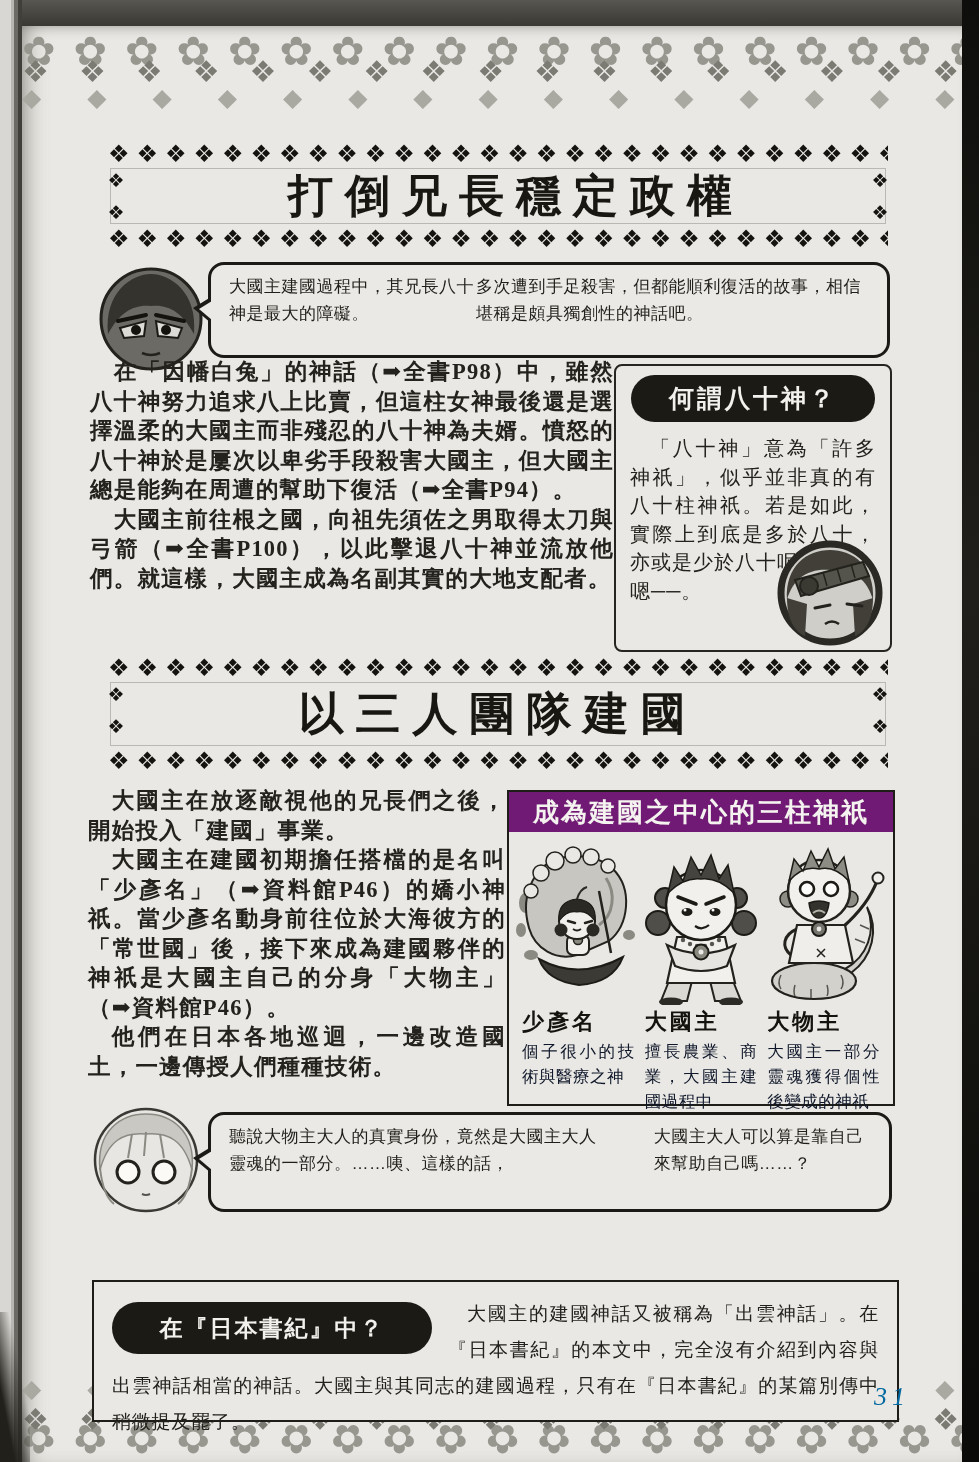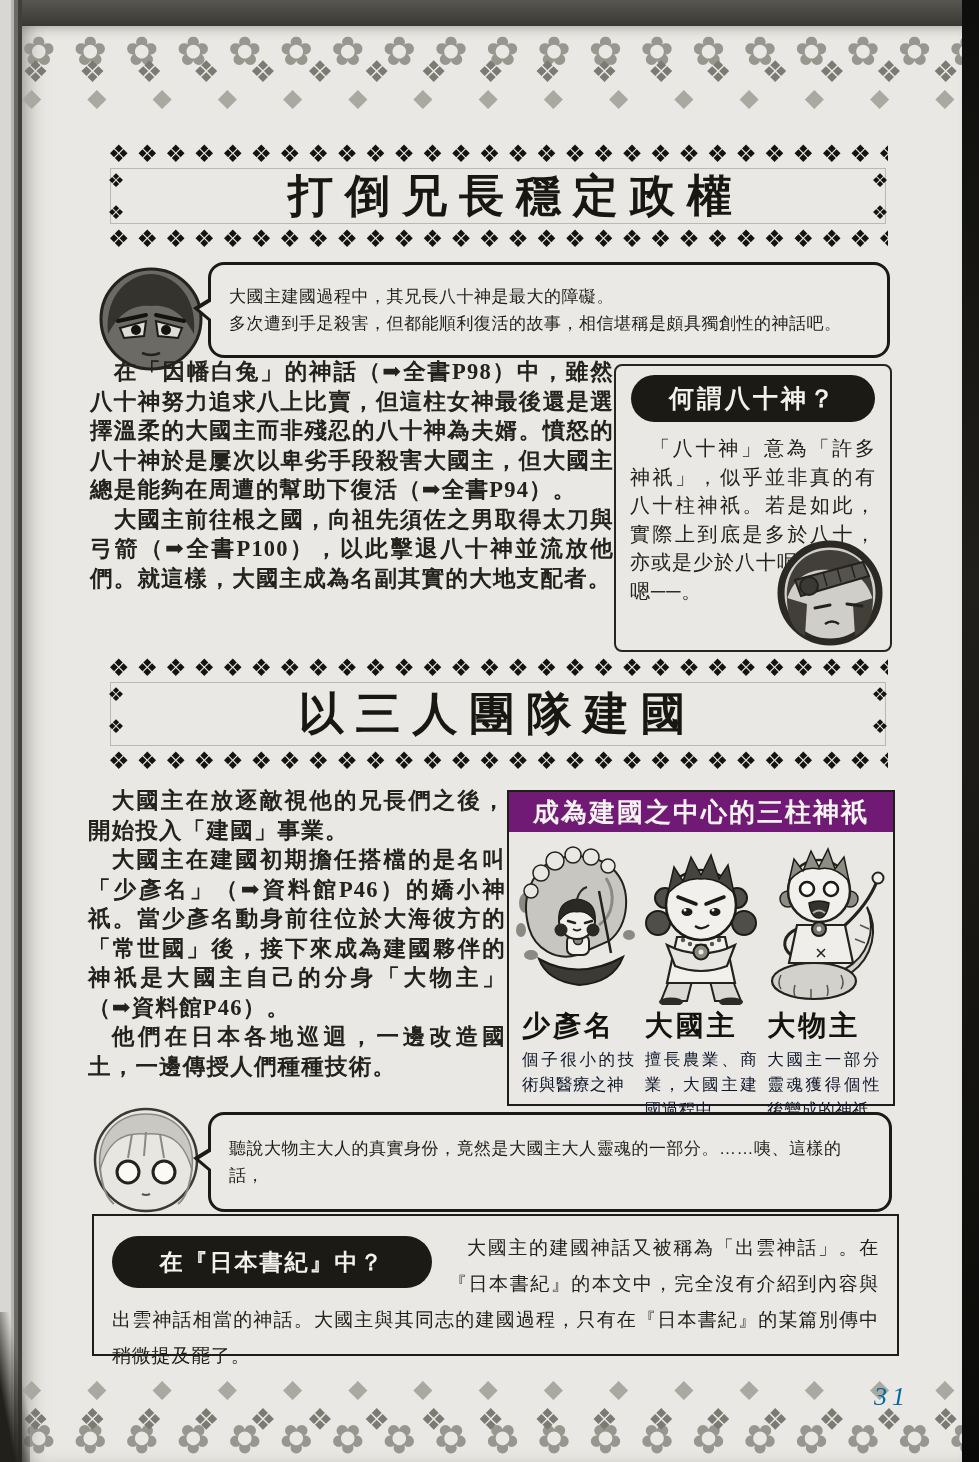--- a/index.html
+++ b/index.html
@@ -33,21 +33,21 @@
         border:1px solid #b9b8b2;margin:1px 2px;}
   .btitle{font-family:"Liberation Serif","DejaVu Serif",serif;font-weight:bold;
         font-size:45px;letter-spacing:12px;color:#181712;}
   .dcol{position:absolute;top:25px;bottom:25px;width:24px;font-size:19px;line-height:32px;
         word-break:break-all;text-align:center;color:#14130f;overflow:hidden;}
   .dcol.l{left:-4px;} .dcol.r{right:-4px;}
 
   
   .avatar{position:absolute;border-radius:50%;}
   .bubble{position:absolute;border:3px solid #1b1a16;border-radius:16px;background:#ebe9e5;
-        padding:8px 18px;display:flex;flex-direction:column;justify-content:center;}
+        padding:8px 18px;display:flex;flex-direction:row;justify-content:center;}
   .bubble::before{content:"";position:absolute;left:-18px;top:32px;width:0;height:0;
         border-top:11px solid transparent;border-bottom:15px solid transparent;border-right:18px solid #1b1a16;}
   .bubble::after{content:"";position:absolute;left:-12px;top:36px;width:0;height:0;
         border-top:8px solid transparent;border-bottom:11px solid transparent;border-right:13px solid #ebe9e5;}
   .bl{font-size:17px;line-height:27px;letter-spacing:.5px;color:#201f1a;font-weight:500;}
 
   
   .bodytext{position:absolute;}
   .bodytext p{font-family:"Liberation Serif","DejaVu Serif",serif;font-size:22.5px;line-height:29.5px;
         letter-spacing:1.2px;text-align:justify;text-indent:1.05em;color:#23221d;margin:0;font-weight:bold;}
@@ -63,21 +63,21 @@
         letter-spacing:1px;padding:0 14px;color:#23221d;}
   .sidebar-avatar{position:absolute;right:5px;bottom:2px;width:110px;height:110px;}
 
   
   .gods{position:absolute;border:2.5px solid #1e1d18;background:#e9e8e4;}
   .gods-header{height:40px;background:#701a75;color:#f4f3ef;display:flex;align-items:center;
         justify-content:center;font-size:26px;font-weight:bold;letter-spacing:2px;}
   .gods-art{height:172px;margin:1px 2px 0;position:relative;overflow:hidden;}
   .gods-cols{display:flex;padding:2px 8px 6px;}
   .god{flex:1;padding:0 5px;}
-  .god-name{font-size:28px;font-weight:bold;letter-spacing:3px;color:#14130e;margin-bottom:2px;}
+  .god-name{font-size:22px;font-weight:bold;letter-spacing:3px;color:#14130e;margin-bottom:2px;}
   .god-desc{font-size:16.5px;line-height:25px;letter-spacing:.5px;text-align:justify;color:#0f172a;}
 
   
   .footer{position:absolute;border:2.5px solid #1e1d18;background:#e9e8e4;padding:14px 18px 8px;}
   .footer-pill{float:left;width:320px;height:52px;font-size:23px;letter-spacing:2px;margin:6px 16px 6px 0;}
   .footer-body{font-size:19px;line-height:36px;letter-spacing:.8px;text-align:justify;
         color:#22211c;text-indent:1em;}
 
   .pnum{position:absolute;font-family:"Liberation Serif","DejaVu Serif",serif;font-style:italic;
         font-size:26px;color:#0369a1;letter-spacing:5px;}
@@ -272,23 +272,24 @@
         <path d="M8,64 C4,24 30,8 54,8 C78,8 104,24 100,64 C92,34 76,26 54,28 C32,26 16,34 8,64 Z" fill="#c9c8c2" stroke="#8b8a82" stroke-width="1.5"></path>
         <path d="M40,28 L36,52 M54,26 L52,50 M68,28 L72,52" stroke="#8b8a82" stroke-width="2" fill="none"></path>
         <path d="M8,62 C10,80 14,92 22,98 M100,62 C98,80 94,92 86,98" stroke="#8b8a82" stroke-width="2" fill="none"></path>
         <circle cx="36" cy="66" r="11" fill="#fbfaf6" stroke="#23221c" stroke-width="3"></circle>
         <circle cx="72" cy="66" r="11" fill="#fbfaf6" stroke="#23221c" stroke-width="3"></circle>
         <path d="M50,88 q4,2 8,0" stroke="#55544e" stroke-width="2" fill="none"></path>
       </svg>
     </div>
     <div class="bubble" style="left:186px;top:1088px;width:642px;height:78px;gap:42px;">
       <div class="bl">聽說大物主大人的真實身份，竟然是大國主大人靈魂的一部分。……咦、這樣的話，</div>
-    </div>
-
-    <div class="footer" style="left:70px;top:1190px;width:767px;height:116px;">
+      <div class="bl">大國主大人可以算是靠自己來幫助自己嗎……？</div>
+    </div>
+
+    <div class="footer" style="left:70px;top:1256px;width:767px;height:116px;">
       <div class="pill footer-pill">在『日本書紀』中？</div>
       <div class="footer-body">大國主的建國神話又被稱為「出雲神話」。在『日本書紀』的本文中，完全沒有介紹到內容與出雲神話相當的神話。大國主與其同志的建國過程，只有在『日本書紀』的某篇別傳中稍微提及罷了。</div>
     </div>
 
     <div class="pnum" style="left:852px;top:1358px;">31</div>
   </div>
 
   <div class="edge-top"></div>
   <div class="edge-left"></div>
   <div class="edge-right"></div>

